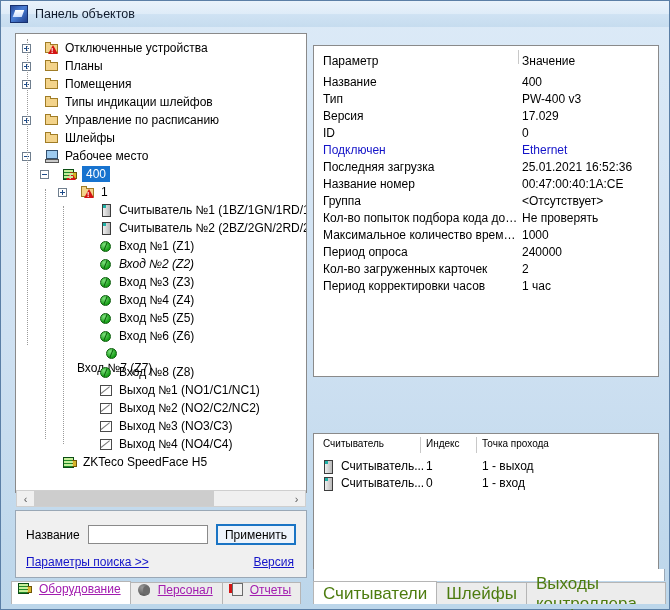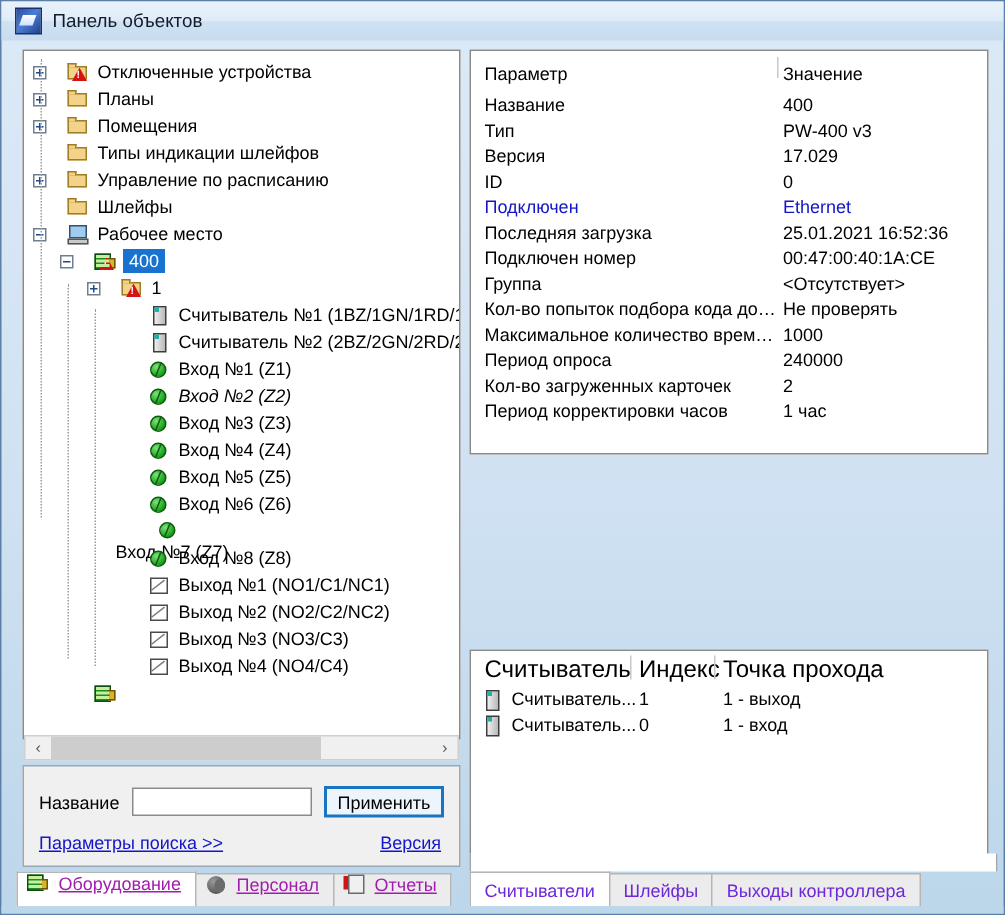--- a/index.html
+++ b/index.html
@@ -154,41 +154,41 @@
   .ltab.active{background:#fff;height:24px;}
   .tabico{width:16px;height:14px;margin-right:5px;position:relative;flex:0 0 auto;}
   .tabico.equip:before{content:"";position:absolute;left:0;top:1px;width:11px;height:11px;background:#1f8a2a;border:1px solid #0c4d14;box-sizing:border-box;}
   .tabico.equip:after{content:"";position:absolute;left:1px;top:2px;width:9px;height:2px;background:#c6ef9a;box-shadow:0 3px 0 #c6ef9a,0 6px 0 #c6ef9a;}
   .tabico.equip .chip{position:absolute;left:9px;top:4px;width:5px;height:7px;background:#d8b528;border:1px solid #6e5608;box-sizing:border-box;}
   .tabico.staff:before{content:"";position:absolute;left:1px;top:1px;width:12px;height:12px;border-radius:50%;background:radial-gradient(circle at 35% 30%,#999,#3d3d3d);}
   .tabico.staff:after{content:"";position:absolute;left:6px;top:3px;width:7px;height:9px;border-radius:50%;background:#6b6b6b;}
   .tabico.report:before{content:"";position:absolute;left:3px;top:0;width:11px;height:13px;background:#f0f0f0;border:1px solid #6a6a6a;box-sizing:border-box;}
   .tabico.report:after{content:"";position:absolute;left:0;top:1px;width:3px;height:9px;background:#d41414;}
   
-  #props-panel{left:312px;top:32px;width:346px;height:270px;}
+  #props-panel{left:312px;top:44px;width:346px;height:332px;}
   .prow{position:absolute;left:0;height:17px;display:flex;align-items:center;font-size:12px;white-space:nowrap;}
   .pname{position:absolute;left:9px;width:196px;overflow:hidden;text-overflow:ellipsis;}
   .pval{position:absolute;left:208px;}
   .prow.link-row .pname,.prow.link-row .pval{color:#1414c8;}
   .col-sep{position:absolute;left:204px;top:4px;width:1px;height:14px;background:#c8c8c8;}
   
   #readers-panel{left:312px;top:432px;width:346px;height:144px;}
-  .ghead{position:absolute;top:4px;height:17px;font-size:16px;color:#000;}
+  .ghead{position:absolute;top:4px;height:17px;font-size:10px;color:#000;}
   .gsep{position:absolute;top:3px;width:1px;height:16px;background:#c8c8c8;}
   .grow{position:absolute;left:0;height:17px;font-size:12px;padding-left:15px;}
   .gcell{position:absolute;white-space:nowrap;}
   .gico{position:absolute;left:8px;top:1px;width:14px;height:15px;}
   .gico:before{content:"";position:absolute;left:2px;top:0;width:9px;height:14px;background:linear-gradient(to right,#efefef,#b9b9b9);border:1px solid #3c3c3c;box-sizing:border-box;}
   .gico:after{content:"";position:absolute;left:3px;top:1px;width:3px;height:3px;background:#1fb0a6;}
   
   #right-tabs{position:absolute;left:312px;top:580px;width:352px;height:24px;display:flex;align-items:flex-end;}
   .rtab{
     height:23px;display:flex;align-items:center;padding:0 9px;
     border:1px solid #b5b5b5;border-bottom:none;background:#ececec;
-    font-size:12px;color:#6d28d9;box-sizing:border-box;margin-right:-1px;
+    font-size:17px;color:#4d7c0f;box-sizing:border-box;margin-right:-1px;
   }
   .rtab.active{background:#fff;height:24px;}
   .rtab-strip{
     position:absolute;left:312px;top:568px;width:352px;height:12px;background:#fff;
     border-left:1px solid #9aa8b6;border-right:1px solid #9aa8b6;box-sizing:border-box;
   }
   .bottom-edge{position:absolute;left:0;top:603px;width:668px;height:5px;background:#bcd6ea;}
 </style>
 </head>
 <body>
@@ -346,20 +346,21 @@
           <span class="dots"></span>
           <span class="ico out"></span>
           <span class="lbl">Выход №4 (NO4/C4)</span>
         </div>
         <div class="tnode" style="top: 419px; left: 24px;">
           <span class="exp-spacer"></span>
           <span class="dots"></span>
           <span class="ico ctrl">
             <span class="chip"></span>
           </span>
+          <span class="lbl">ZKTeco SpeedFace H5</span>
         </div>
         <div class="dotline-v" style="left: 11px; top: 5px; height: 306px;"></div>
         <div class="dotline-v" style="left: 29px; top: 155px; height: 250px;"></div>
         <div class="dotline-v" style="left: 47px; top: 172px; height: 238px;"></div>
       </div>
   </div>
 
   <div id="tree-hscroll">
     <div class="sb-arrow">‹</div>
     <div class="sb-thumb" id="sb-thumb" style="width:180px;"></div>
@@ -418,21 +419,21 @@
       </div>
       <div class="prow link-row" style="top: 95px;">
         <span class="pname">Подключен</span>
         <span class="pval">Ethernet</span>
       </div>
       <div class="prow" style="top: 112px;">
         <span class="pname">Последняя загрузка</span>
         <span class="pval">25.01.2021 16:52:36</span>
       </div>
       <div class="prow" style="top: 129px;">
-        <span class="pname">Подключен номер</span>
+        <span class="pname">Название номер</span>
         <span class="pval">00:47:00:40:1A:CE</span>
       </div>
       <div class="prow" style="top: 146px;">
         <span class="pname">Группа</span>
         <span class="pval">&lt;Отсутствует&gt;</span>
       </div>
       <div class="prow" style="top: 163px;">
         <span class="pname">Кол-во попыток подбора кода до со...</span>
         <span class="pval">Не проверять</span>
       </div>

